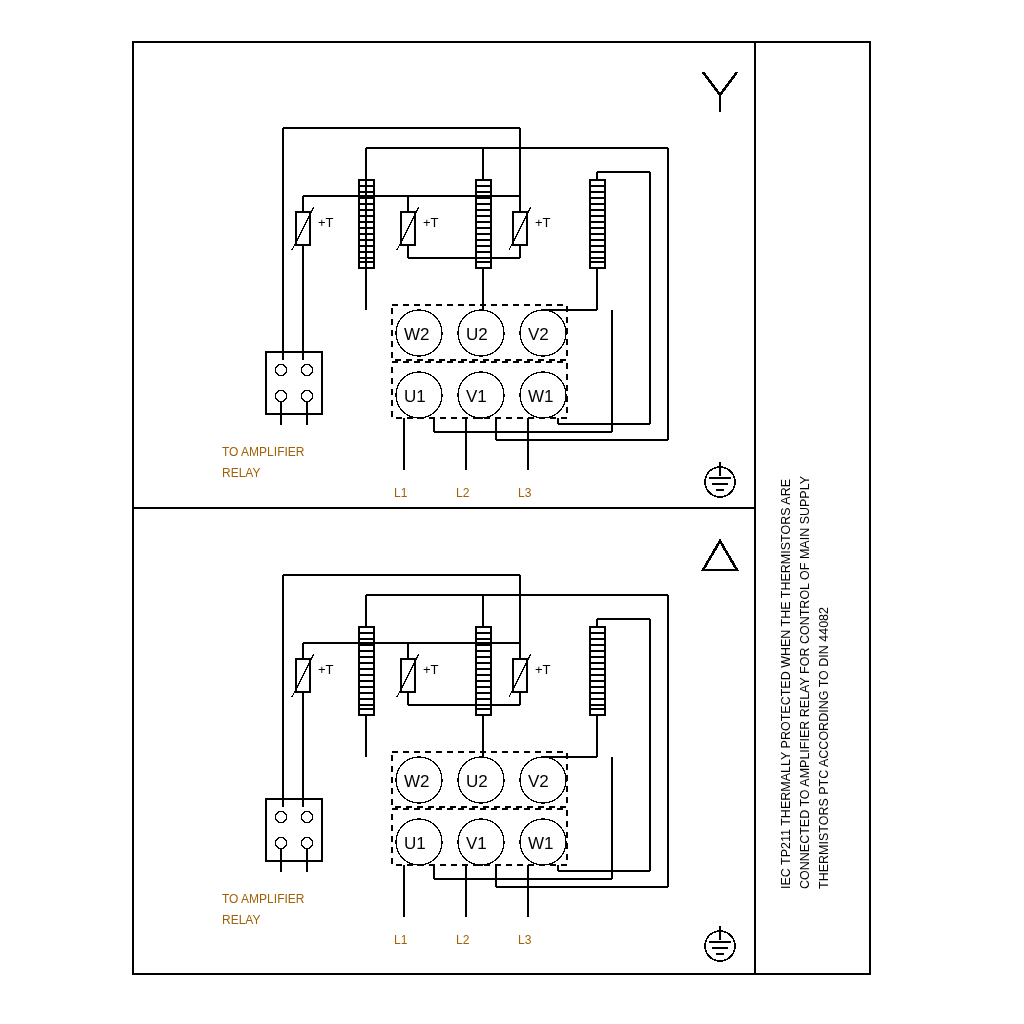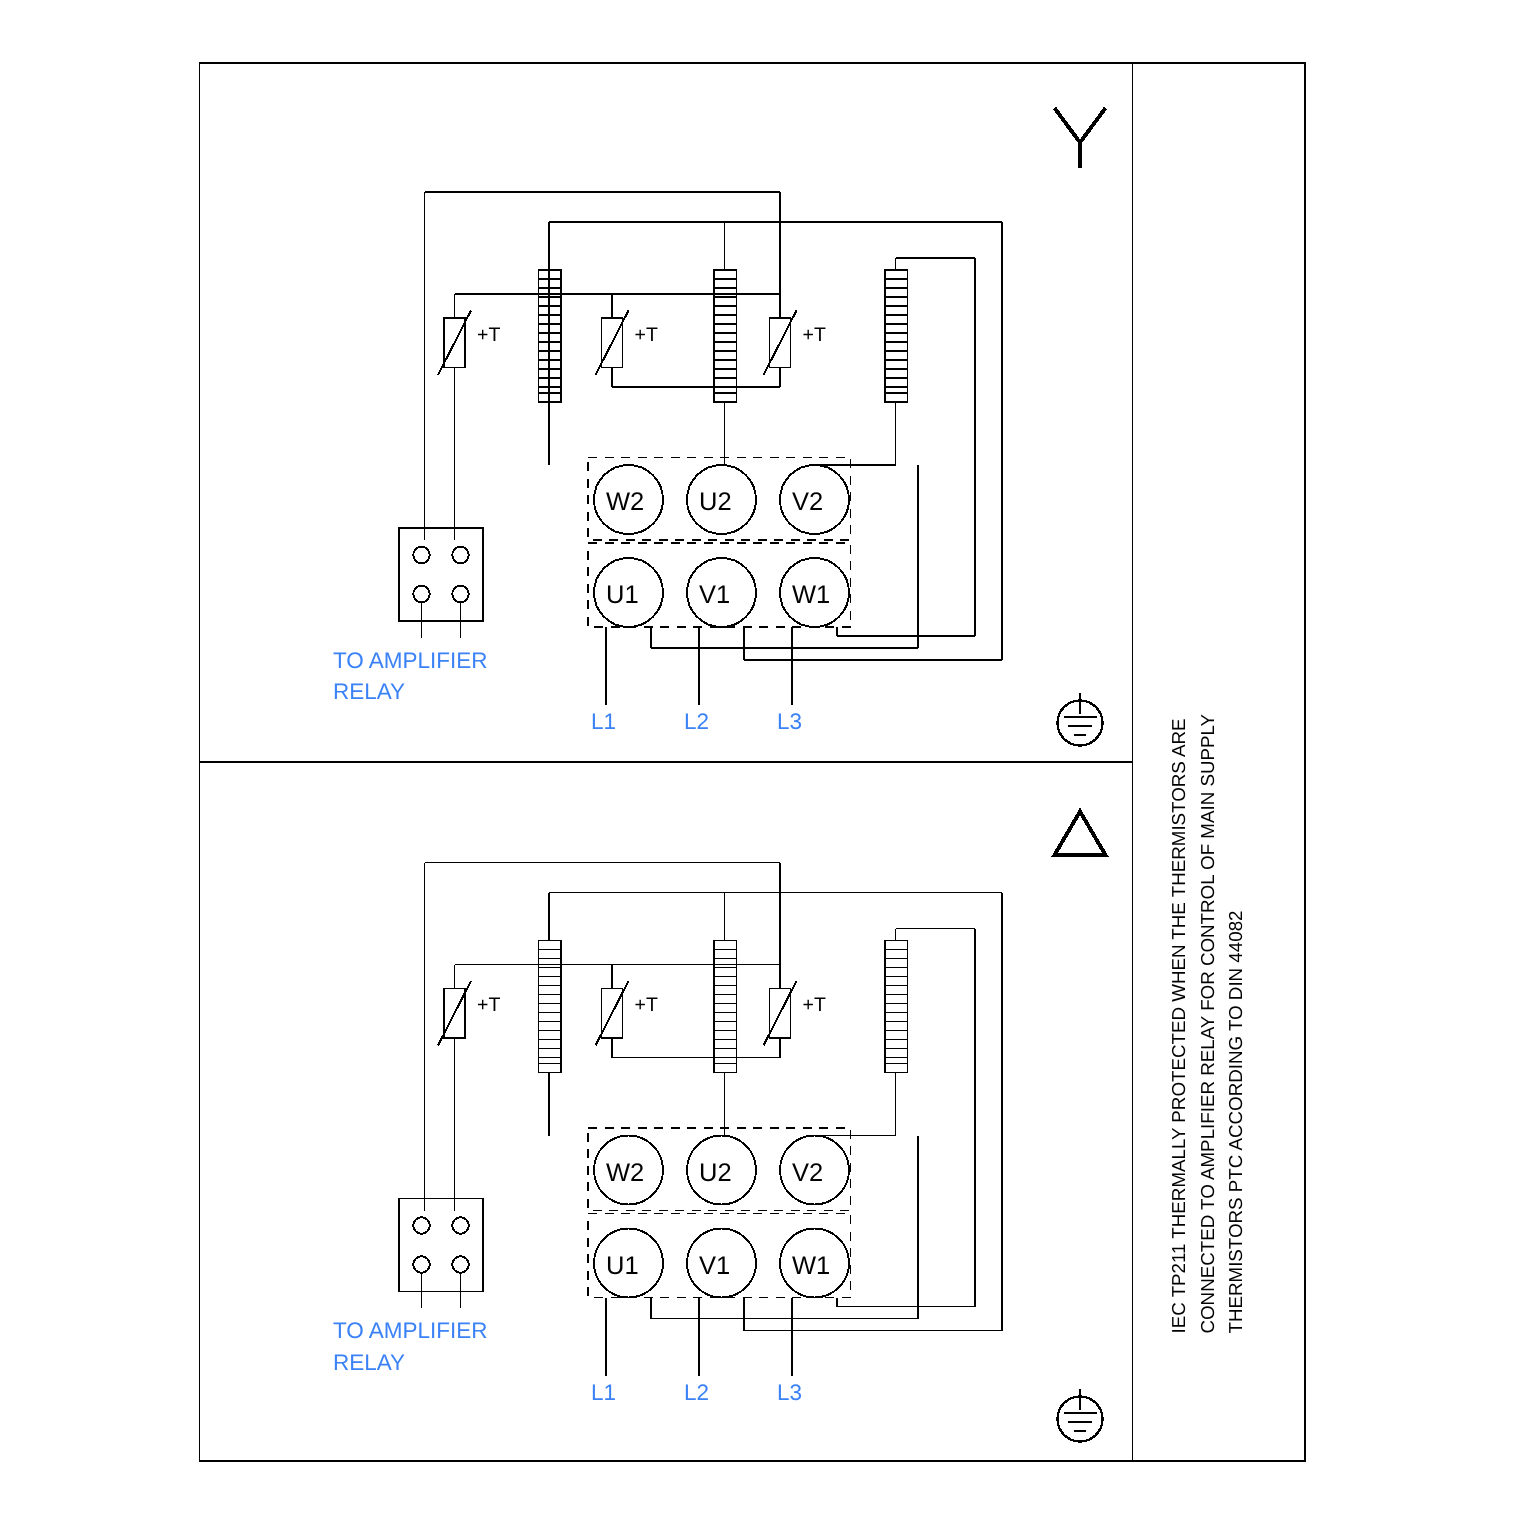--- a/index.html
+++ b/index.html
@@ -21,24 +21,25 @@
   }
   svg.sheet {
     position: absolute;
     left: 0;
     top: 0;
     width: 1024px;
     height: 1024px;
   }
   .lbl {
     position: absolute;
-    font-size: 15px;
+    font-size: 12px;
     line-height: 15px;
     white-space: pre;
-    color: #3b82f6;
+    color: #a16207;
+    margin-top: 12px;
   }
   .vlbl {
     position: absolute;
     font-size: 12.5px;
     white-space: nowrap;
     transform-origin: 0 0;
     transform: rotate(-90deg);
     color: #000;
   }
   .tlabel {

